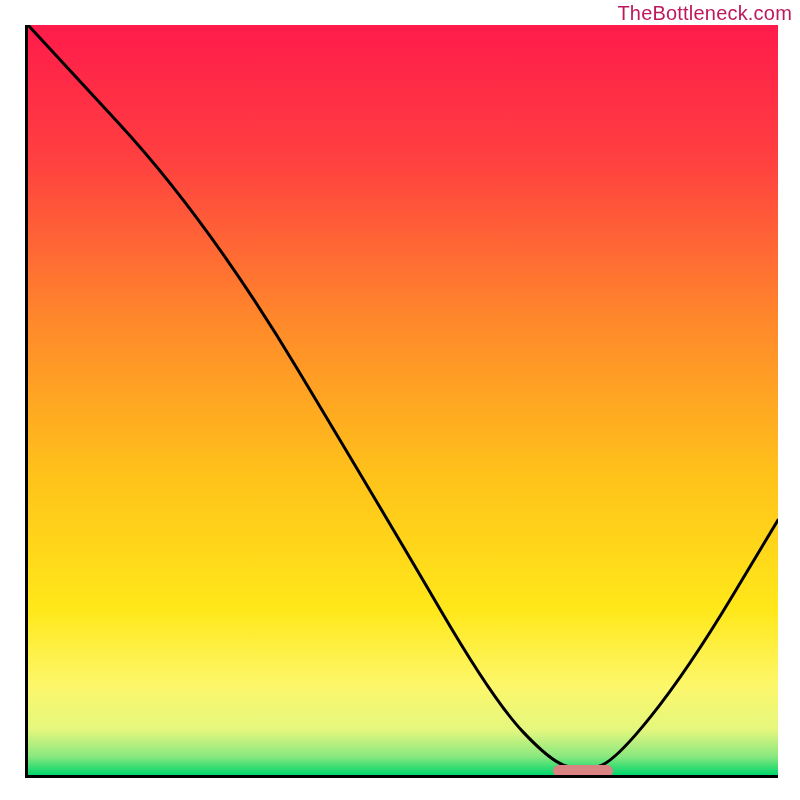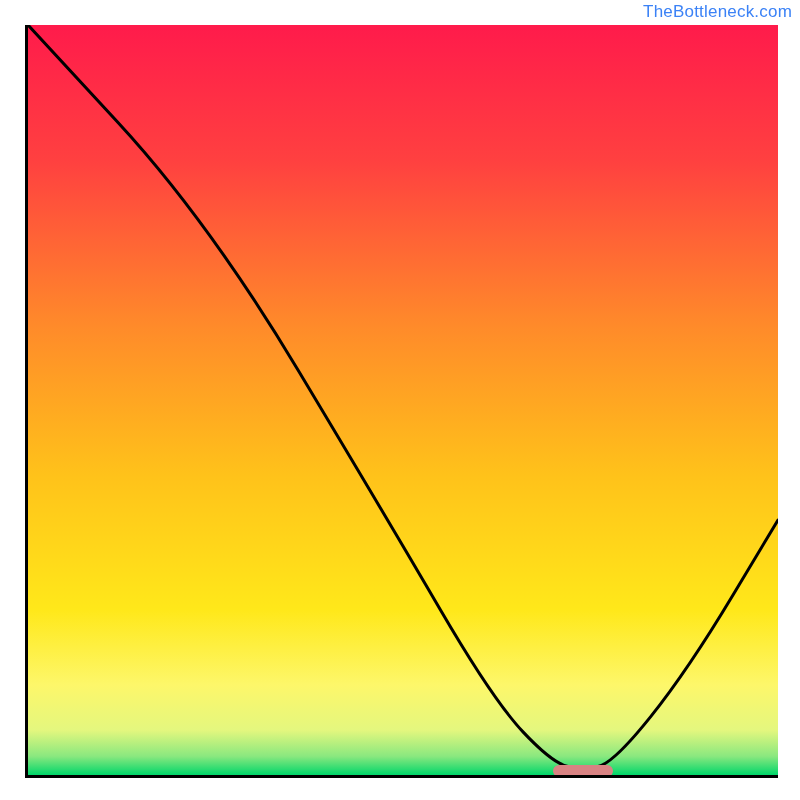--- a/index.html
+++ b/index.html
@@ -37,22 +37,22 @@
     left: 0;
     top: 0;
     width: 100%;
     height: 100%;
   }
   .watermark {
     position: absolute;
     top: 2px;
     right: 8px;
     font-family: Arial, sans-serif;
-    font-size: 17px;
-    color: #3b82f6;
+    font-size: 20px;
+    color: #be185d;
     font-weight: 500;
     letter-spacing: 0.2px;
   }
   .min-marker {
     position: absolute;
     height: 12px;
     border-radius: 6px;
     background: #d98383;
   }
 </style>

